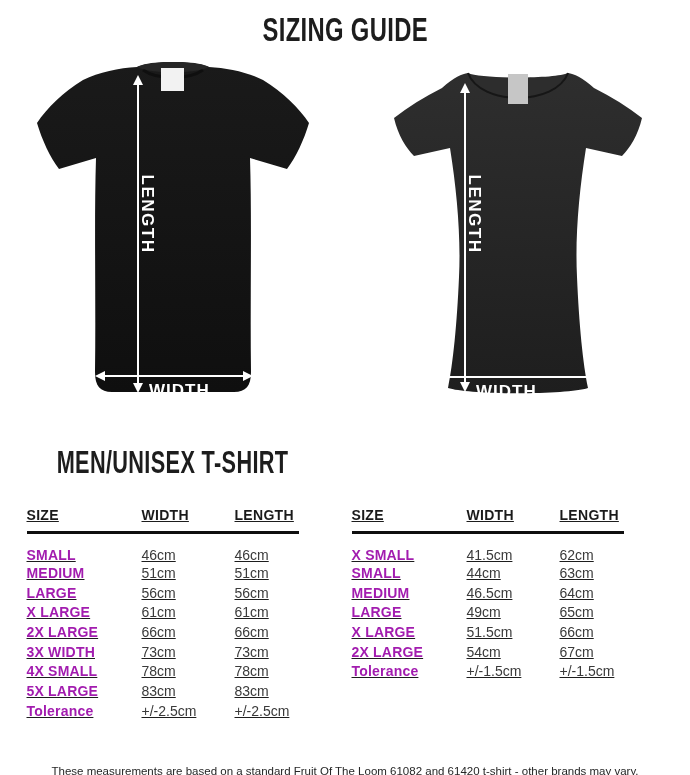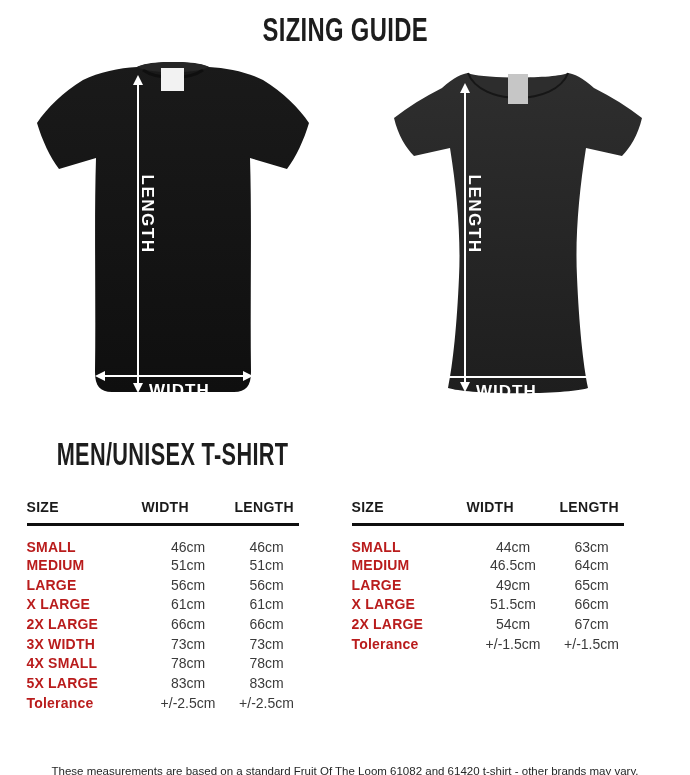--- a/index.html
+++ b/index.html
@@ -22,41 +22,41 @@
     white-space:nowrap;
     letter-spacing:0.5px;
     color:#1d1d1d;
   }
   .page-title-wrap { text-align:center; margin-top:10px; height:38px; }
   .page-title-wrap .condensed { font-size:34px; line-height:38px; }
 
   .figures { display:flex; width:690px; margin-top:14px; }
   .figure  { width:345px; display:flex; justify-content:center; }
 
-  .section-headings { display:flex; width:604px; margin-top:28px; }
+  .section-headings { display:flex; width:604px; margin-top:36px; }
   .section-heading  { width:345px; text-align:center; }
   .section-heading .condensed { font-size:31px; line-height:40px; }
 
-  .tables { display:flex; width:650px; margin-top:24px; align-items:flex-start; }
+  .tables { display:flex; width:650px; margin-top:24px; align-items:flex-start;text-decoration:underline; }
   .table-col { width:345px; display:flex; justify-content:center; }
 
   table.size-table { border-collapse:collapse; width:272px; table-layout:fixed; }
   table.size-table col.c1 { width:115px; }
   table.size-table col.c2 { width:93px;  }
   table.size-table col.c3 { width:64px;  }
   table.size-table th {
     text-align:left; font-size:14px; font-weight:bold; color:#1a1a1a;
     padding:0 0 8px 0; border-bottom:3px solid #0f0f0f; letter-spacing:0.3px;
   }
   table.size-table td {
     font-size:14px; height:19.7px; vertical-align:middle; padding:0;
   }
   table.size-table tbody tr:first-child td { padding-top:13px; }
-  td.col-size { font-weight:bold; color:#b91c1c; letter-spacing:0.2px; }
-  td.col-val  { color:#3a3a3a;text-align:center; }
+  td.col-size { font-weight:bold; color:#a21caf; letter-spacing:0.2px; }
+  td.col-val  { color:#3a3a3a; }
 
   .footer-note {
     position:absolute; bottom:8px; left:0; width:690px;
     text-align:center; font-size:11.5px; color:#262626;
   }
 
   svg text { font-family:"Liberation Sans", sans-serif; }
 </style>
 </head>
 <body>
@@ -225,20 +225,25 @@
           </colgroup>
         <thead>
           <tr>
             <th>SIZE</th>
             <th>WIDTH</th>
             <th>LENGTH</th>
           </tr>
         </thead>
         <tbody>
             <tr>
+              <td class="col-size">X SMALL</td>
+              <td class="col-val">41.5cm</td>
+              <td class="col-val">62cm</td>
+            </tr>
+            <tr>
               <td class="col-size">SMALL</td>
               <td class="col-val">44cm</td>
               <td class="col-val">63cm</td>
             </tr>
             <tr>
               <td class="col-size">MEDIUM</td>
               <td class="col-val">46.5cm</td>
               <td class="col-val">64cm</td>
             </tr>
             <tr>

